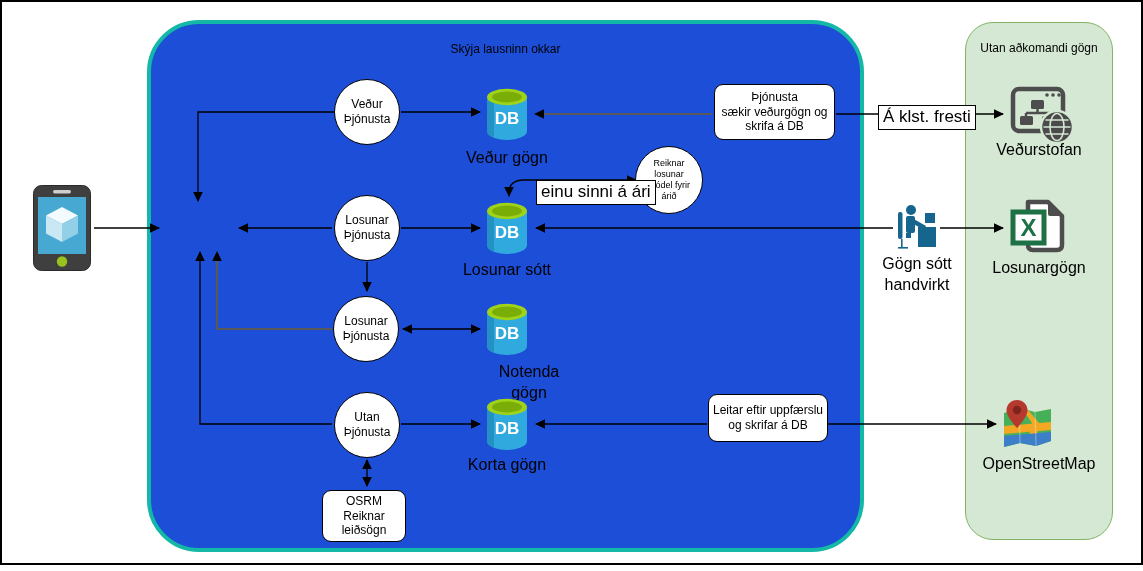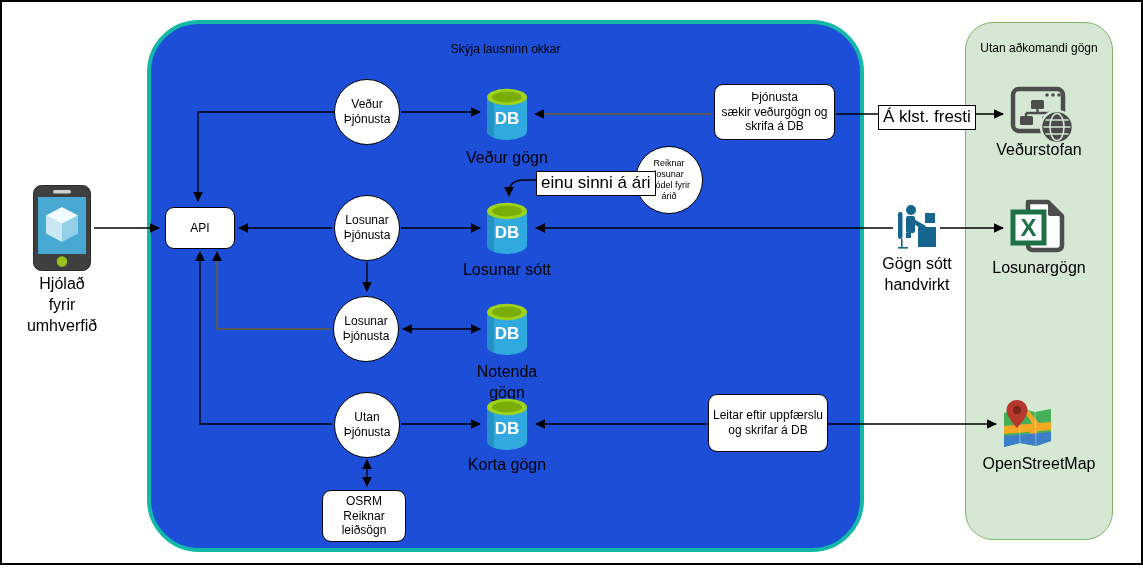--- a/index.html
+++ b/index.html
@@ -65,25 +65,21 @@
 
   <svg class="icon" style="left:31px;top:183px" width="58" height="86" viewBox="0 0 58 86">
     <rect x="0.5" y="0.5" width="57" height="85" rx="8" fill="#3f3f3f" stroke="#2a2a2a"></rect>
     <rect x="20" y="5" width="18" height="3.4" rx="1.7" fill="#cfcfcf"></rect>
     <rect x="5" y="12" width="48" height="57" fill="#47a8d1"></rect>
     <polygon points="29,22 45,30.5 29,39 13,30.5" fill="#f4fbff"></polygon>
     <polygon points="13,30.5 29,39 29,57 13,48.5" fill="#c9e8f4"></polygon>
     <polygon points="45,30.5 29,39 29,57 45,48.5" fill="#93cfe7"></polygon>
     <circle cx="29" cy="76.5" r="5.2" fill="#97c21e"></circle>
   </svg>
-  <div class="lbl" style="left:10px;top:272px;width:100px">Hjólað
-fyrir
-umhverfið</div>
 
-  <div class="node rounded" style="left:163px;top:205px;width:70px;height:42px">API</div>
 
   <div class="node circle" style="left:332px;top:77px;width:66px;height:66px">Veður
 Þjónusta</div>
   <div class="node circle" style="left:332px;top:193px;width:66px;height:66px">Losunar
 Þjónusta</div>
   <div class="node circle" style="left:331px;top:294px;width:66px;height:66px">Losunar
 Þjónusta</div>
   <div class="node circle" style="left:332px;top:390px;width:66px;height:66px">Utan
 Þjónusta</div>
 
@@ -105,46 +101,46 @@
   </svg>
   <div class="lbl" style="left:455px;top:258px;width:100px">Losunar sótt</div>
 
   <svg class="icon" style="left:482px;top:300px" width="46" height="54" viewBox="0 0 46 54">
     <path d="M3 10 V44 A20 9 0 0 0 43 44 V10 Z" fill="#2fa9de"></path>
     <path d="M3 10 V44 A20 9 0 0 0 10 51 V10 Z" fill="#2391c4"></path>
     <ellipse cx="23" cy="10" rx="20" ry="8.2" fill="#9fd319"></ellipse>
     <ellipse cx="23" cy="10" rx="15" ry="5.4" fill="#7aad05"></ellipse>
     <text x="23" y="37" text-anchor="middle" font-family="Liberation Sans, sans-serif" font-size="17" font-weight="bold" fill="#fff">DB</text>
   </svg>
-  <div class="lbl" style="left:455px;top:360px;width:100px">Notenda gögn</div>
+  <div class="lbl" style="left:477px;top:360px;width:100px">Notenda gögn</div>
 
   <svg class="icon" style="left:482px;top:395px" width="46" height="54" viewBox="0 0 46 54">
     <path d="M3 10 V44 A20 9 0 0 0 43 44 V10 Z" fill="#2fa9de"></path>
     <path d="M3 10 V44 A20 9 0 0 0 10 51 V10 Z" fill="#2391c4"></path>
     <ellipse cx="23" cy="10" rx="20" ry="8.2" fill="#9fd319"></ellipse>
     <ellipse cx="23" cy="10" rx="15" ry="5.4" fill="#7aad05"></ellipse>
     <text x="23" y="37" text-anchor="middle" font-family="Liberation Sans, sans-serif" font-size="17" font-weight="bold" fill="#fff">DB</text>
   </svg>
   <div class="lbl" style="left:455px;top:453px;width:100px">Korta gögn</div>
 
   <div class="node rounded" style="left:712px;top:82px;width:121px;height:56px">Þjónusta
 sækir veðurgögn og
 skrifa á DB</div>
   <div class="node circle small" style="left:633px;top:144px;width:68px;height:68px">Reiknar
 losunar
 módel fyrir
 árið</div>
-  <div class="node rounded" style="left:706px;top:392px;width:120px;height:58px">Leitar eftir uppfærslu
+  <div class="node rounded" style="left:706px;top:392px;width:120px;height:48px">Leitar eftir uppfærslu
 og skrifar á DB</div>
   <div class="node rounded" style="left:320px;top:488px;width:84px;height:52px">OSRM
 Reiknar
 leiðsögn</div>
 
   <div class="edgelbl" style="left:876px;top:103px">Á klst. fresti</div>
-  <div class="edgelbl" style="left:534px;top:169px">einu sinni á ári</div>
+  <div class="edgelbl" style="left:534px;top:178px">einu sinni á ári</div>
 
   <svg class="icon" style="left:894px;top:200px;background:#fff" width="44" height="48" viewBox="0 0 44 48">
     <g fill="#16658f" stroke="none">
       <rect x="2" y="10" width="4.5" height="27" rx="2"></rect>
       <rect x="5" y="37" width="1.6" height="8"></rect>
       <path d="M2 45 H12 V46.6 H2 Z"></path>
       <circle cx="15" cy="8" r="5"></circle>
       <rect x="10" y="14" width="9" height="17" rx="2"></rect>
       <rect x="10" y="31" width="5" height="5"></rect>
       <path d="M16 16 L30 24 L28 28 L14 20 Z"></path>

